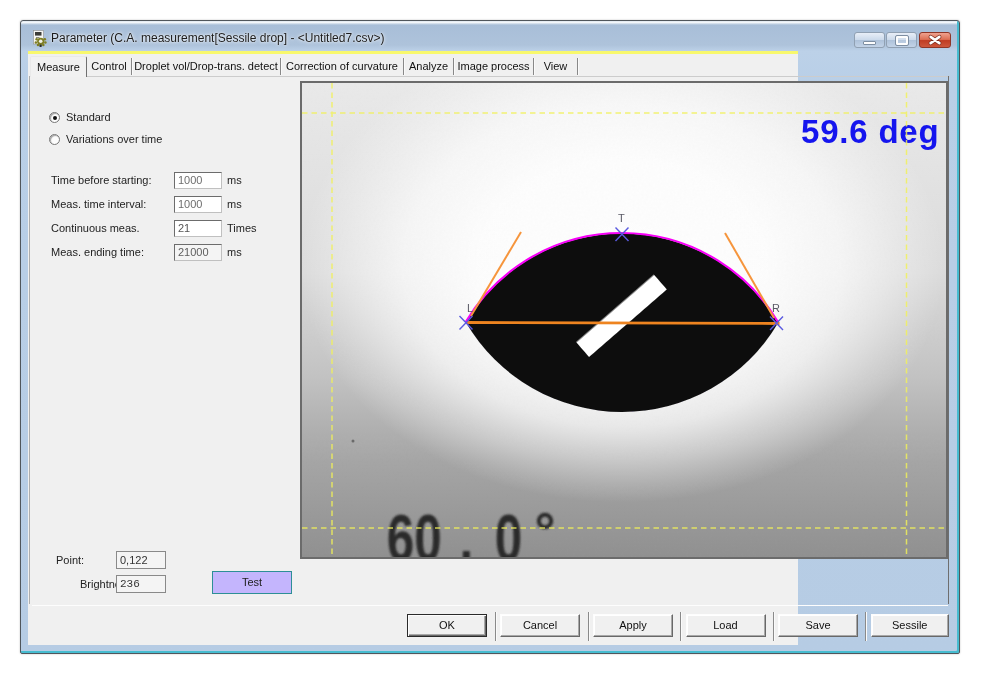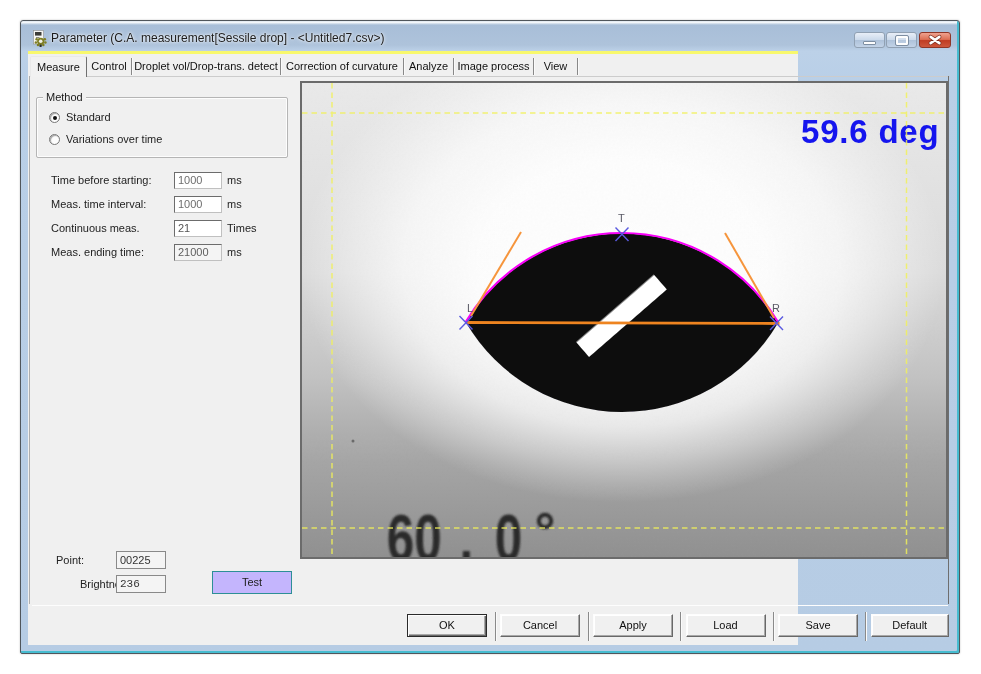--- a/index.html
+++ b/index.html
@@ -92,23 +92,20 @@
     <div class="itab" style="left:104px; width:149px;">Droplet vol/Drop-trans. detect</div>
     <div class="itab" style="left:253px; width:123px;">Correction of curvature</div>
     <div class="itab" style="left:376px; width:50px;">Analyze</div>
     <div class="itab" style="left:426px; width:80px;">Image process</div>
     <div class="itab" style="left:506px; width:44px;">View</div>
     <div class="tabline"></div>
 
     <div style="position:absolute; left:1px; top:22px; width:1px; height:528px; background:#adadad;"></div>
     <div style="position:absolute; left:919.5px; top:22px; width:1.5px; height:528px; background:#6e6e6e;"></div>
 
-    <div class="group">
-        <div class="grouplab">Method</div>
-      </div>
     <div class="radio sel" style="left:21px; top:58px;"></div>
     <div class="lbl" style="left:38px; top:57px;">Standard</div>
     <div class="radio" style="left:21px; top:80px;"></div>
     <div class="lbl" style="left:38px; top:79px;">Variations over time</div>
 
     <div class="lbl" style="left:23px; top:120px;">Time before starting:</div>
     <div class="tbox" style="left:146px; top:118px;">1000</div>
     <div class="lbl" style="left:199px; top:120px;">ms</div>
 
     <div class="lbl" style="left:23px; top:144px;">Meas. time interval:</div>
@@ -117,21 +114,21 @@
 
     <div class="lbl" style="left:23px; top:168px;">Continuous meas.</div>
     <div class="tbox dark" style="left:146px; top:166px;">21</div>
     <div class="lbl" style="left:199px; top:168px;">Times</div>
 
     <div class="lbl" style="left:23px; top:192px;">Meas. ending time:</div>
     <div class="tbox dis" style="left:146px; top:190px;">21000</div>
     <div class="lbl" style="left:199px; top:192px;">ms</div>
 
     <div class="lbl" style="left:28px; top:500px;">Point:</div>
-    <div class="flatbox" style="left:88px; top:497px;">00225</div>
+    <div class="flatbox" style="left:88px; top:497px;">0,122</div>
     <div class="lbl" style="left:28px; top:524px;margin-left:24px;">Brightnes</div>
     <div class="flatbox" style="left:88px; top:521px;font-family:Liberation Mono, monospace;">236</div>
     <div class="testbtn">Test</div>
 
     <div class="picbox">
       <svg width="644" height="474" viewBox="0 0 644 474">
         <defs>
           <linearGradient id="base" x1="0" y1="0" x2="0" y2="1">
             <stop offset="0" stop-color="#eaeaea"></stop>
             <stop offset="0.40" stop-color="#dcdcdc"></stop>
@@ -213,15 +210,15 @@
     <div class="vsep" style="left:466.5px;"></div>
     <div class="vsep" style="left:559.5px;"></div>
     <div class="vsep" style="left:652px;"></div>
     <div class="vsep" style="left:744.5px;"></div>
     <div class="vsep" style="left:837px;"></div>
     <div class="btn def" style="left:379px;">OK</div>
     <div class="btn" style="left:472px;">Cancel</div>
     <div class="btn" style="left:565px;">Apply</div>
     <div class="btn" style="left:657.5px;">Load</div>
     <div class="btn" style="left:750px;">Save</div>
-    <div class="btn" style="left:842.5px; width:78.5px;">Default</div>
+    <div class="btn" style="left:842.5px; width:78.5px;">Sessile</div>
   </div>
 </div>
 
 </body></html>

